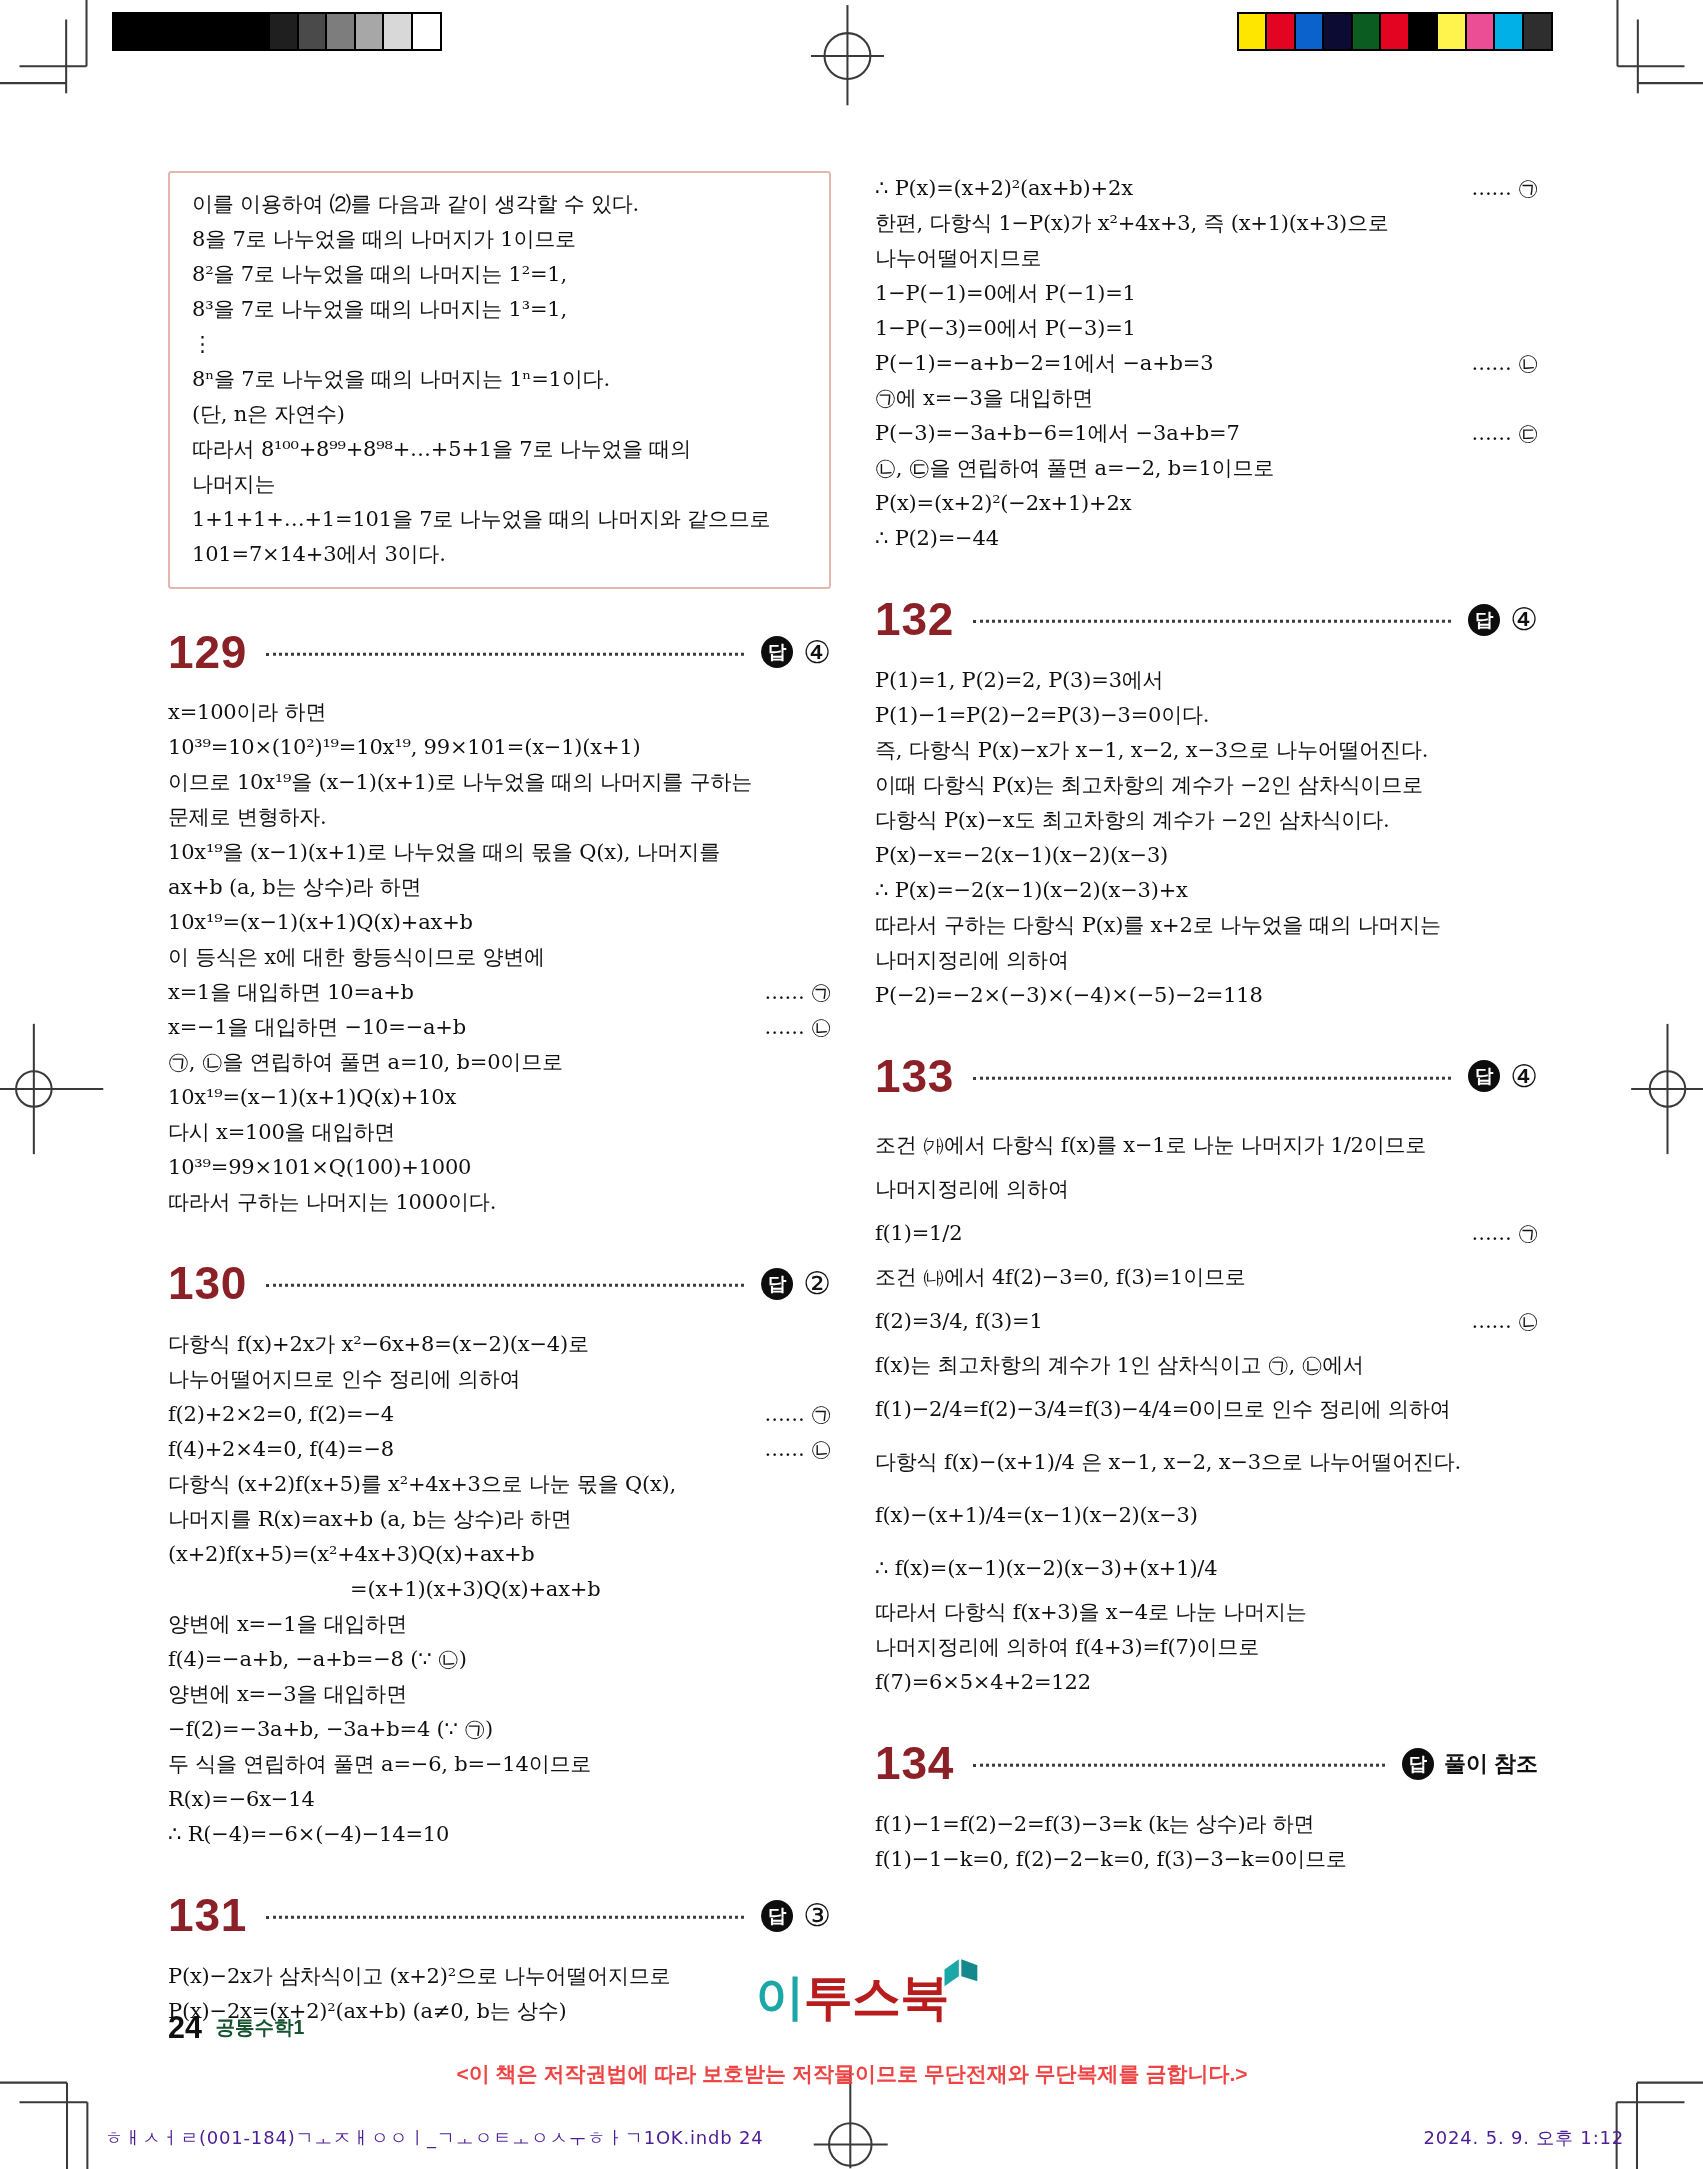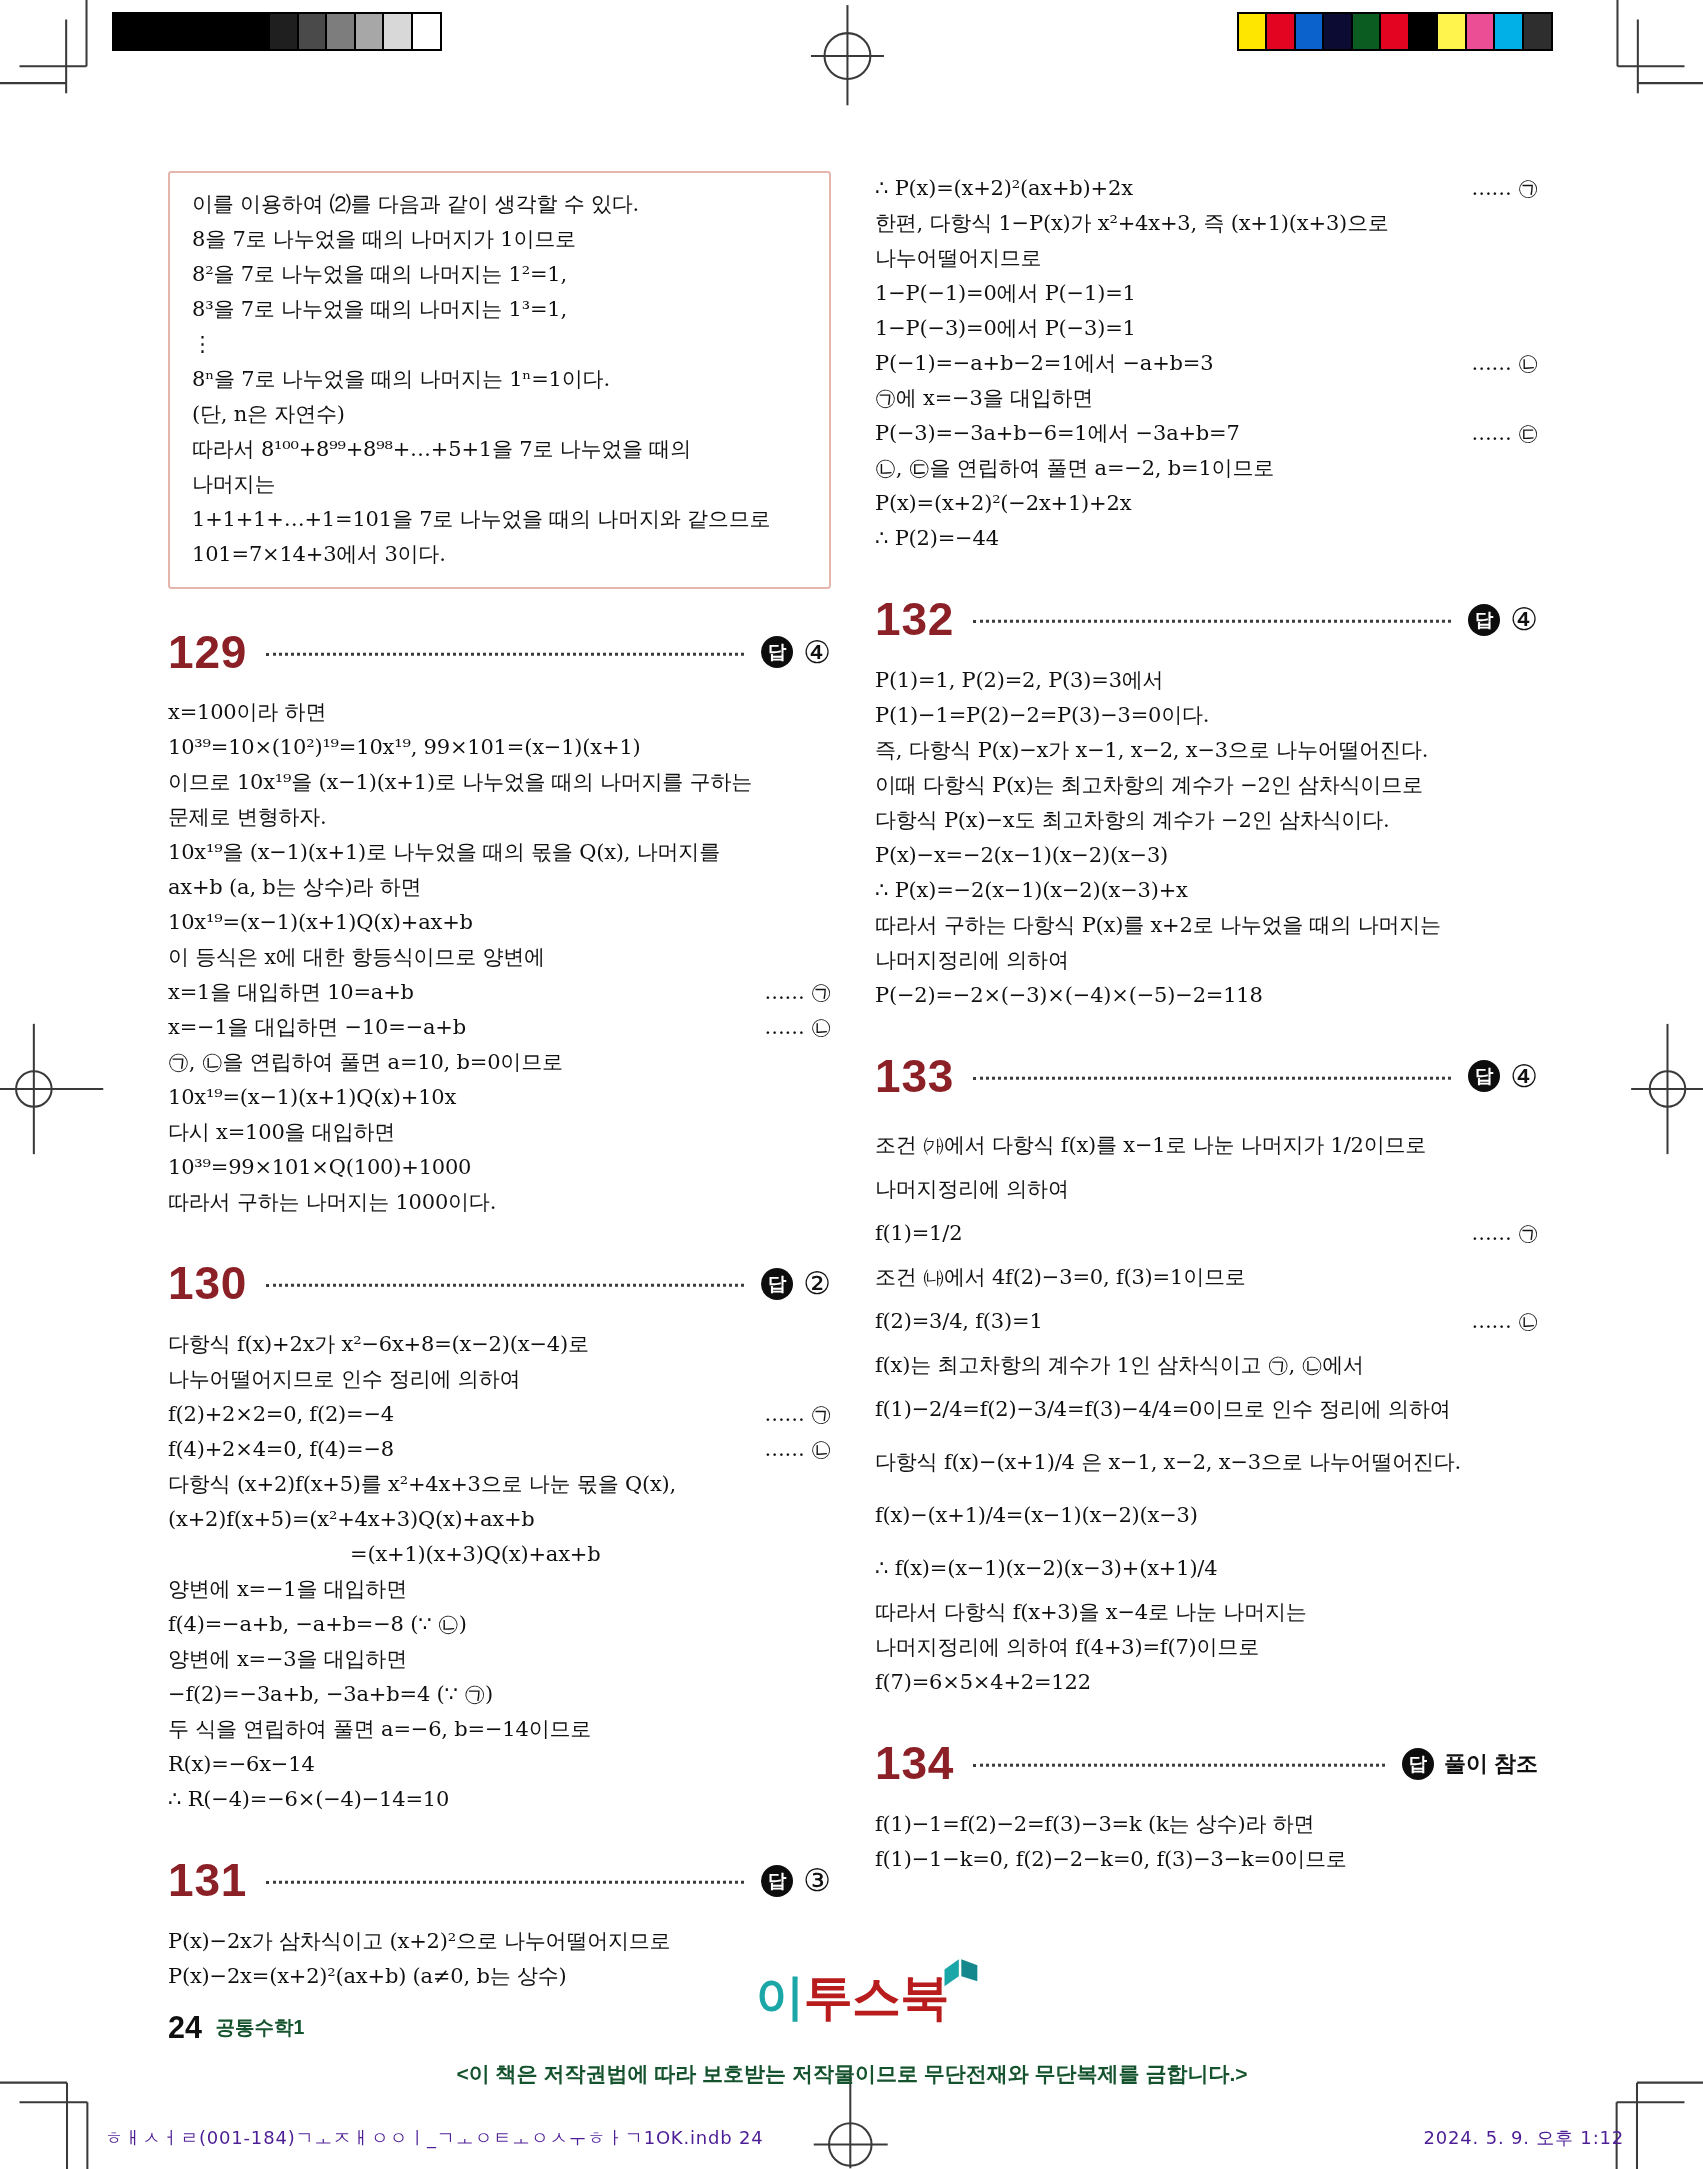--- a/index.html
+++ b/index.html
@@ -50,21 +50,21 @@
   .pf-book{font-family:Liberation Sans, sans-serif;font-size:19.5px;font-weight:bold;color:#14532d;}
 
   .logo-wrap{position:absolute;left:0;right:0;top:1973px;text-align:center;}
   .logo-text{position:relative;display:inline-block;font-family:"Liberation Sans","DejaVu Sans",sans-serif;
              font-size:49px;font-weight:bold;letter-spacing:-0.8px;line-height:1;}
   .logo-i{color:#1ba7a8;}
   .logo-rest{color:#b91c1c;}
   .logo-book{position:absolute;top:-17px;right:-32px;}
 
   .copyright{position:absolute;left:0;right:0;top:2060px;text-align:center;
-             font-family:"Liberation Sans","DejaVu Sans",sans-serif;font-size:21px;font-weight:bold;color:#14532d;}
+             font-family:"Liberation Sans","DejaVu Sans",sans-serif;font-size:21px;font-weight:bold;color:#ef4444;}
 
   .meta{position:absolute;top:2126px;font-family:"DejaVu Sans","Liberation Sans",sans-serif;
         font-size:18px;color:#4c1d95;letter-spacing:0.8px;}
   .meta-left{left:105px;}
   .meta-right{right:80px;}
 </style>
 </head>
 <body>
 
 <div class="page">
@@ -235,20 +235,23 @@
           <span class="tag">…… ㉠</span>
         </div>
         <div class="s-line">
           <span class="t">f(4)+2×4=0, f(4)=−8</span>
           <span class="tag">…… ㉡</span>
         </div>
         <div class="s-line">
           <span class="t">다항식 (x+2)f(x+5)를 x²+4x+3으로 나눈 몫을 Q(x),</span>
         </div>
         <div class="s-line">
+          <span class="t">나머지를 R(x)=ax+b (a, b는 상수)라 하면</span>
+        </div>
+        <div class="s-line">
           <span class="t">(x+2)f(x+5)=(x²+4x+3)Q(x)+ax+b</span>
         </div>
         <div class="s-line indent">
           <span class="t">=(x+1)(x+3)Q(x)+ax+b</span>
         </div>
         <div class="s-line">
           <span class="t">양변에 x=−1을 대입하면</span>
         </div>
         <div class="s-line">
           <span class="t">f(4)=−a+b, −a+b=−8 (∵ ㉡)</span>

